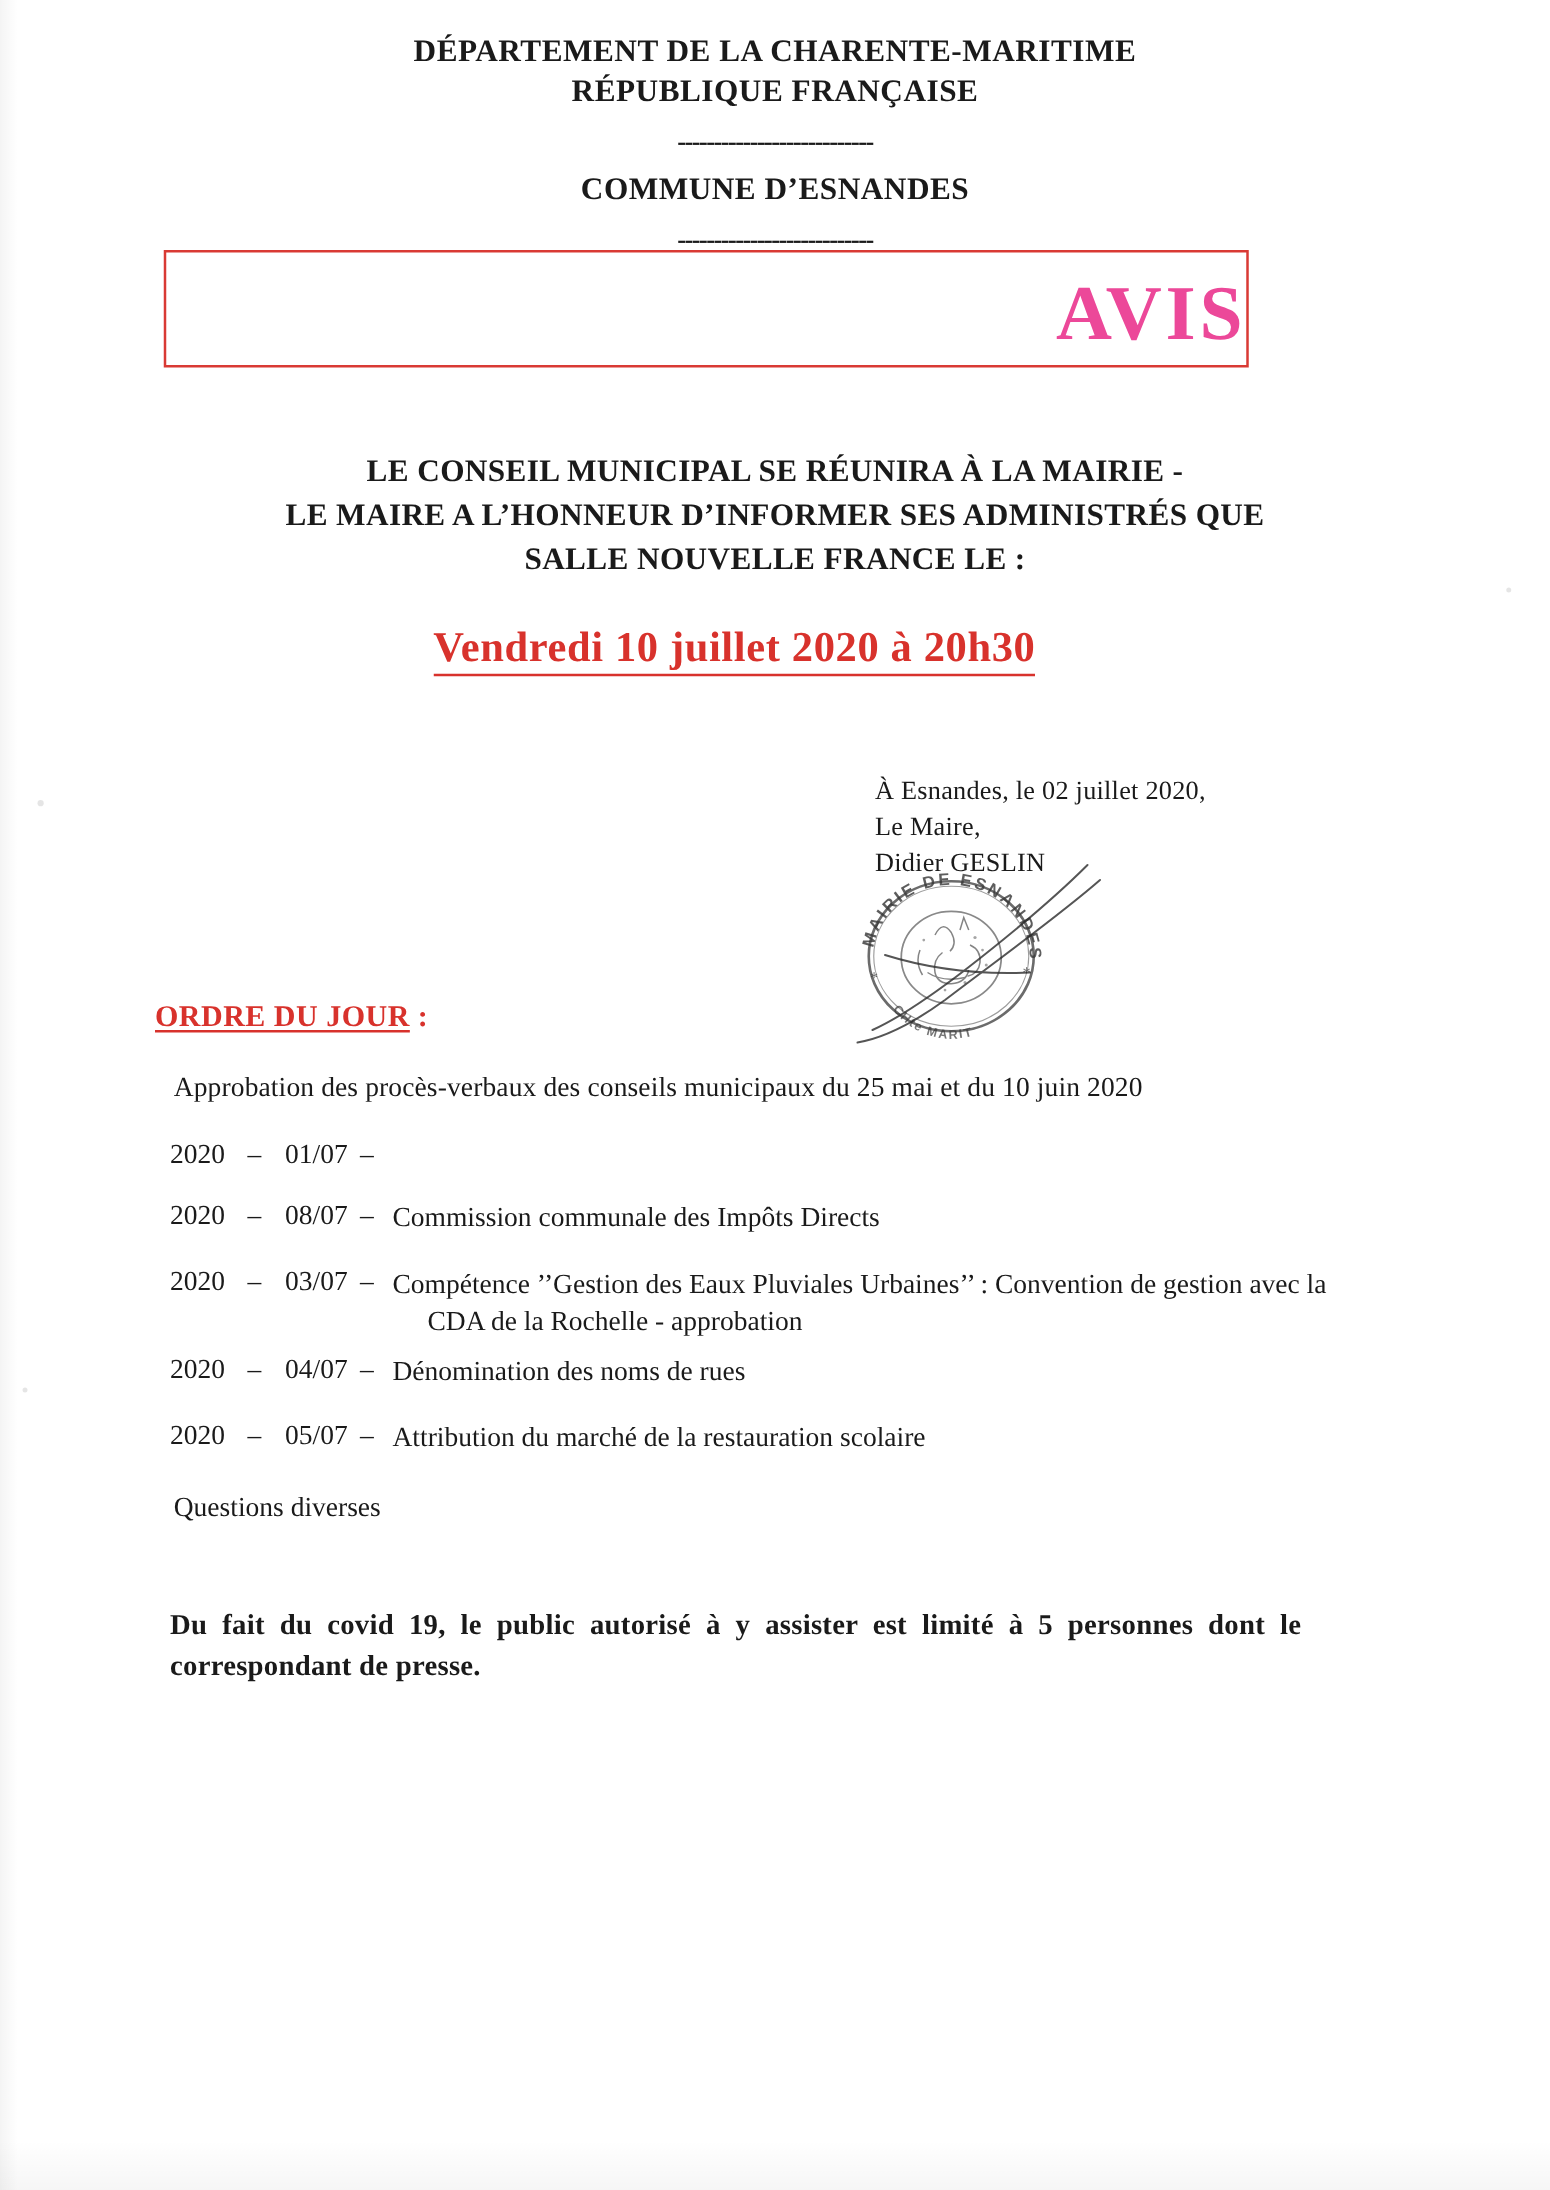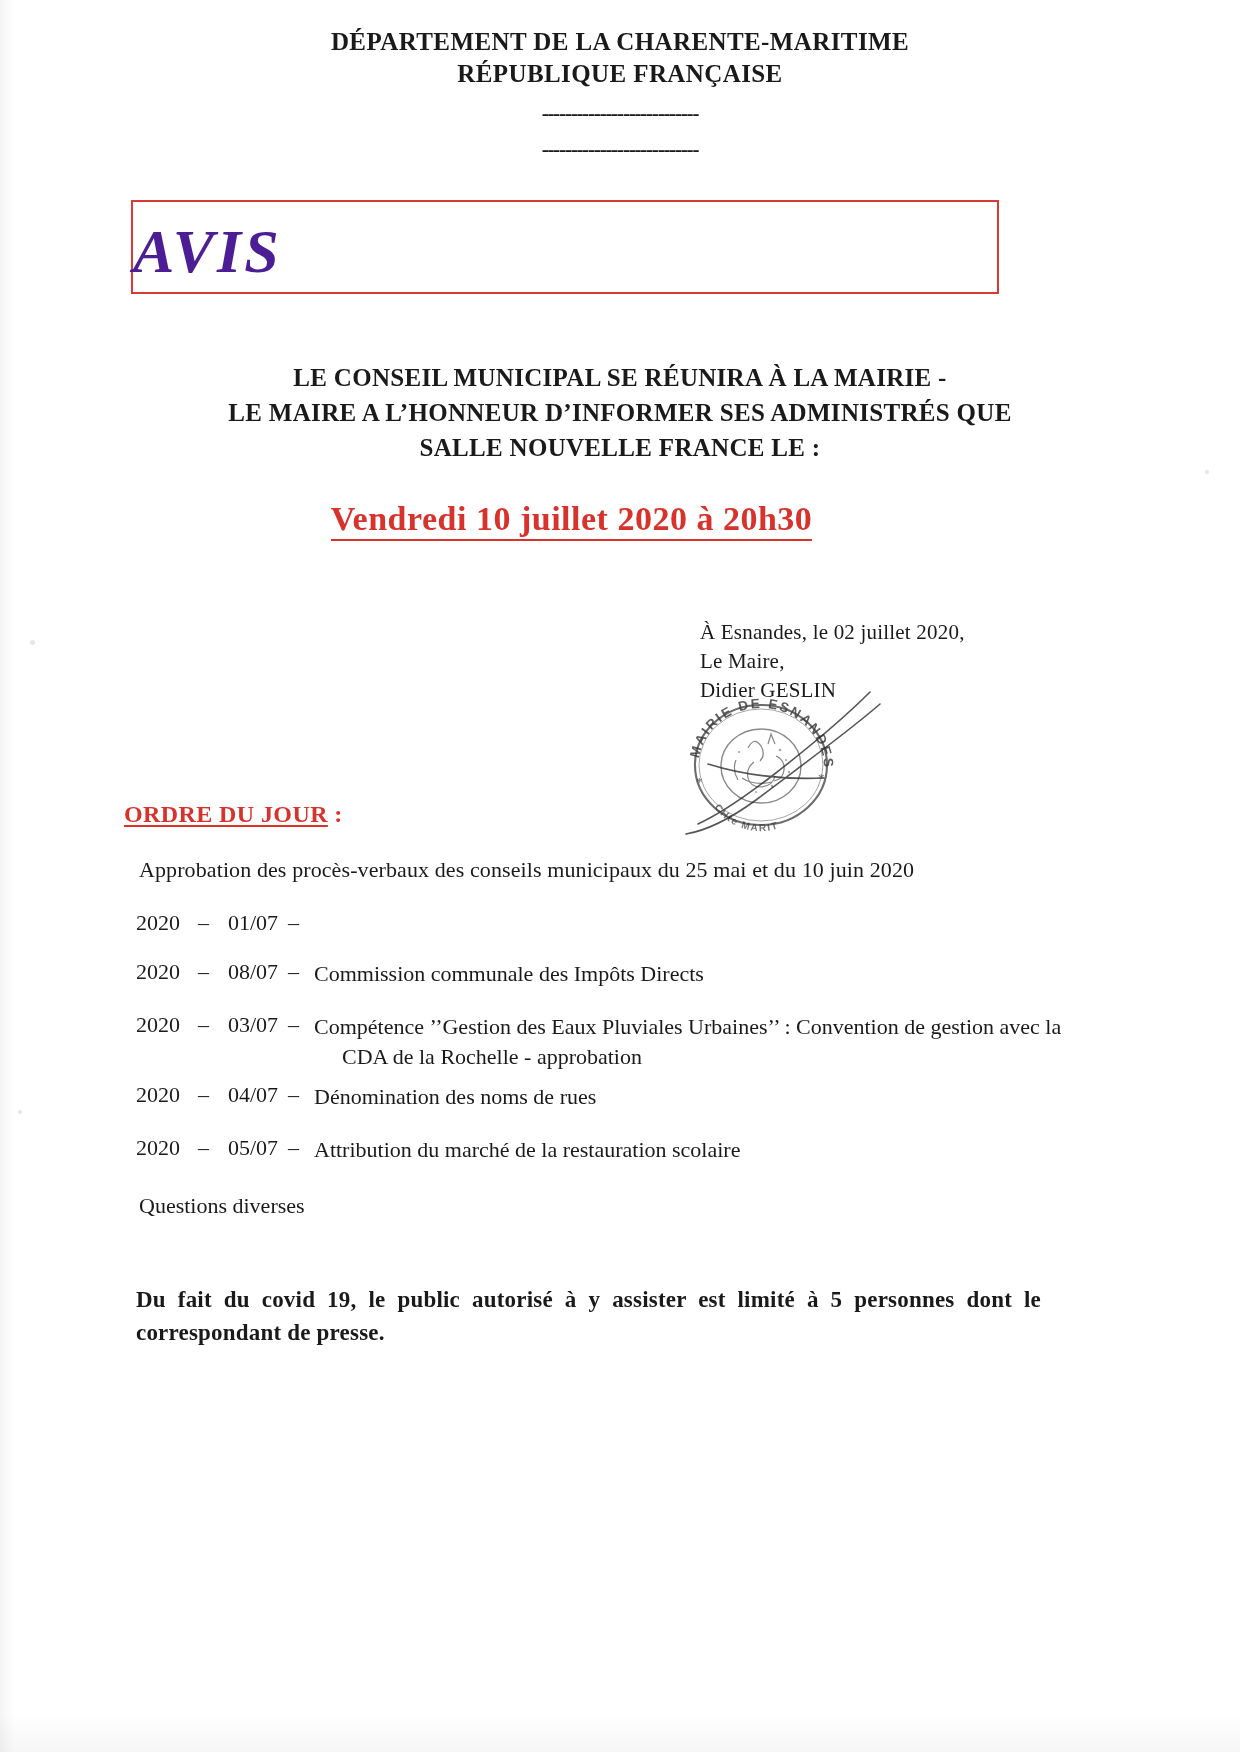--- a/index.html
+++ b/index.html
@@ -77,46 +77,45 @@
     width: 868px;
     height: 94px;
     border: 2px solid #d93a34;
     box-sizing: border-box;
   }
   .avis-title {
     position: absolute;
     left: 0;
     top: 14px;
     width: 100%;
-    text-align: left;
-    color: #4c1d95;
+    text-align: right;
+    color: #ec4899;
     font-weight: bold;
     font-size: 62px;
     letter-spacing: 3px;
     font-family: "Liberation Serif", "DejaVu Serif", serif;
-    font-style: italic;
   }
 
   
   .announce {
     position: absolute;
     left: 0;
     top: 360px;
     width: 1240px;
     text-align: center;
     font-weight: bold;
     font-size: 25px;
     line-height: 35px;
     letter-spacing: 0.3px;
   }
 
   
   .meeting-date {
     position: absolute;
-    left: 0;
+    left: 16px;
     top: 500px;
     width: 1143px;
     text-align: center;
   }
   .meeting-date span {
     color: #d8322c;
     font-weight: bold;
     font-size: 34px;
     letter-spacing: 0.5px;
     border-bottom: 2px solid #d8322c;
@@ -236,20 +235,21 @@
   <div class="scan-edge-left"></div>
   <div class="scan-edge-bottom"></div>
   <div class="scan-speck" style="left:30px; top:640px; width:5px; height:5px;"></div>
   <div class="scan-speck" style="left:18px; top:1110px; width:4px; height:4px;"></div>
   <div class="scan-speck" style="left:1205px; top:470px; width:4px; height:4px;"></div>
 
   <div class="header">
     <div class="line">DÉPARTEMENT DE LA CHARENTE-MARITIME</div>
     <div class="line">RÉPUBLIQUE FRANÇAISE</div>
     <div class="dash-rule">---------------------------</div>
+    <div class="commune">COMMUNE D’ESNANDES</div>
     <div class="dash-rule">---------------------------</div>
   </div>
 
   <div class="avis-box">
     <div class="avis-title">AVIS</div>
   </div>
 
   <div class="announce">
     <div>LE CONSEIL MUNICIPAL SE RÉUNIRA À LA MAIRIE  -</div>
     <div>LE MAIRE A L’HONNEUR D’INFORMER SES ADMINISTRÉS QUE</div>

